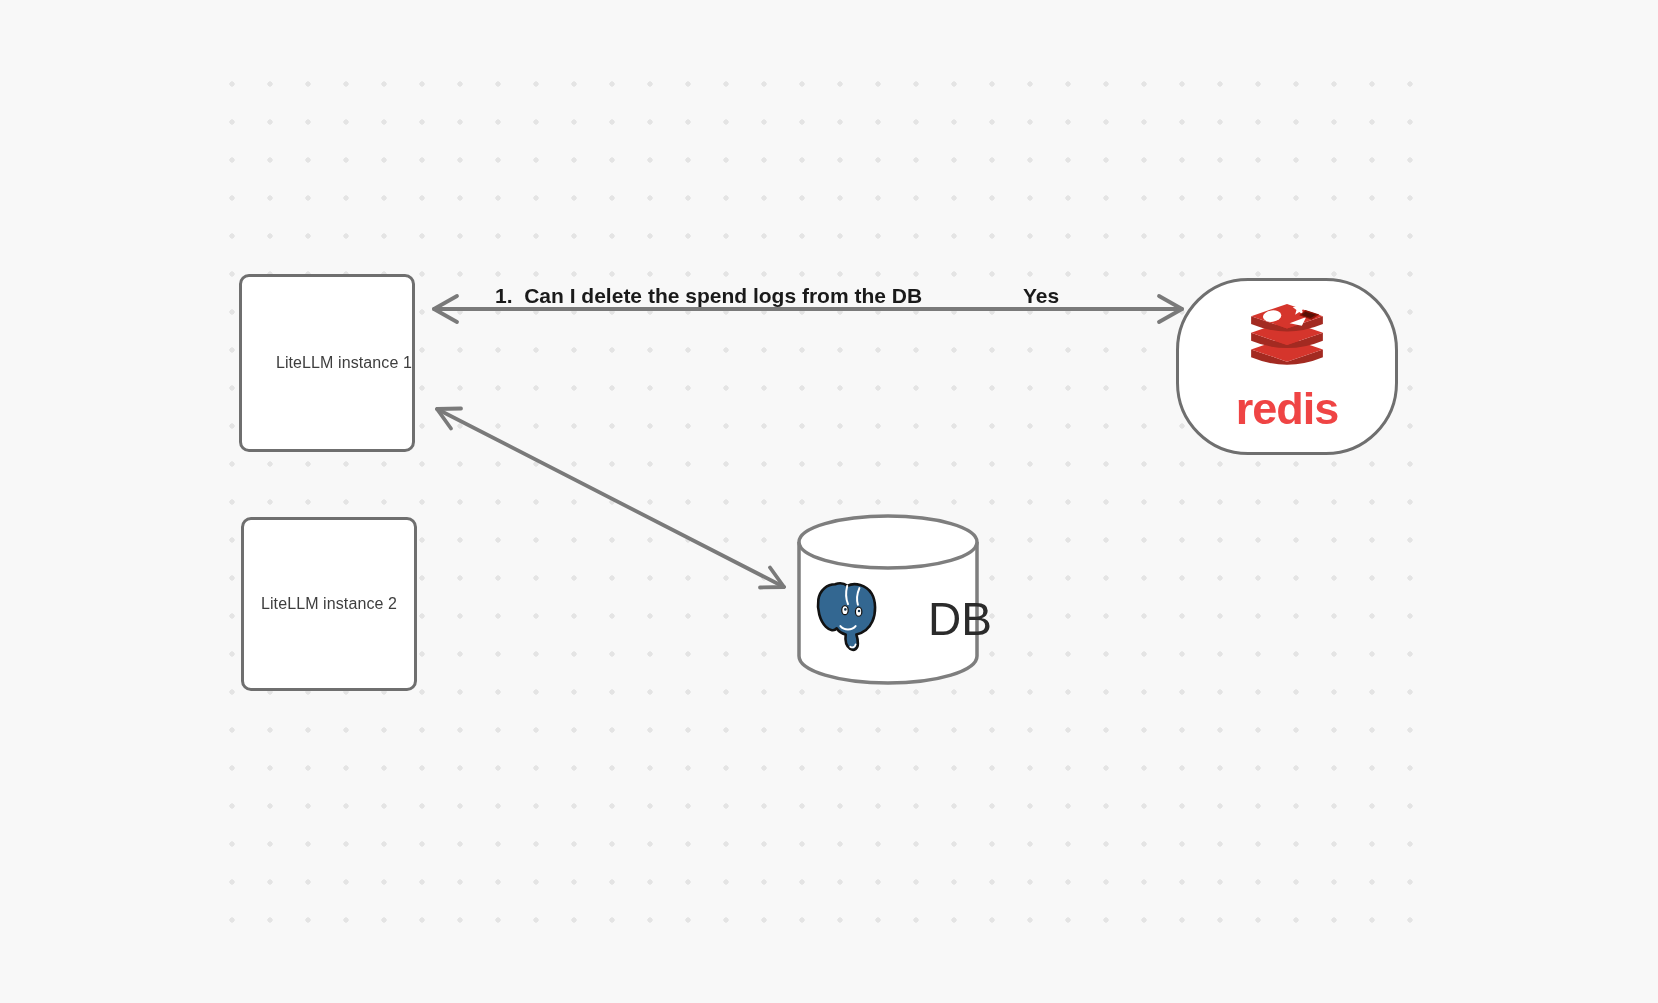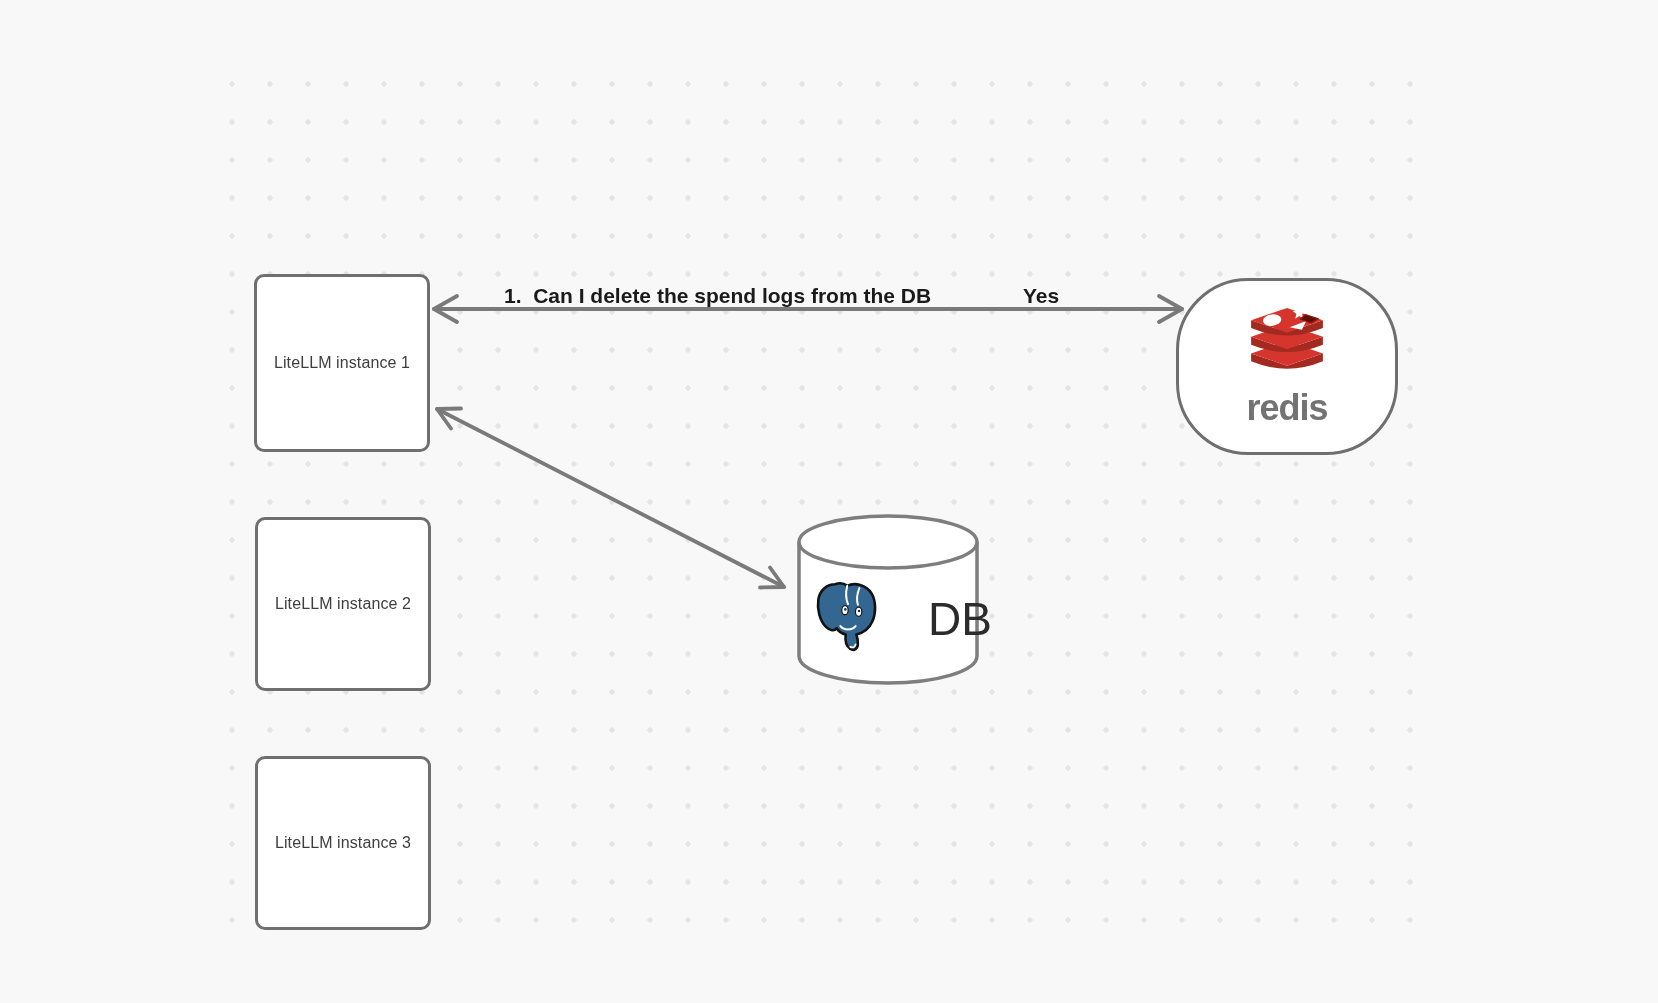--- a/index.html
+++ b/index.html
@@ -33,43 +33,43 @@
     display: flex;
     align-items: center;
     justify-content: center;
     box-sizing: border-box;
   }
   .rect-node .node-label {
     font-size: 16px;
     color: #3e3e3e;
     letter-spacing: 0.1px;
   }
-  #box1 { left: 254px; top: 274px; height: 178px; }
-  #box2 { left: 255px; top: 517px; height: 174px; }
+  #box1 { left: 239px; top: 274px; height: 178px; justify-content: flex-end; }
+  #box2 { left: 241px; top: 517px; height: 174px; }
   #box3 { left: 255px; top: 756px; height: 174px; }
 
   .redis-node {
     position: absolute;
     left: 1176px;
     top: 278px;
     width: 222px;
     height: 177px;
     background: #ffffff;
     border: 3.5px solid #6f6f6f;
     border-radius: 72px;
     box-sizing: border-box;
     display: flex;
     flex-direction: column;
     align-items: center;
     justify-content: center;
   }
   .redis-wordmark {
-    font-size: 36px;
+    font-size: 45px;
     font-weight: 700;
-    color: #737373;
+    color: #ef4444;
     letter-spacing: -1px;
     line-height: 1;
     margin-top: 6px;
   }
   .edges-layer {
     position: absolute;
     left: 0;
     top: 0;
     pointer-events: none;
   }
@@ -81,21 +81,21 @@
     stroke-linejoin: round;
   }
   .edge-label {
     position: absolute;
     font-size: 21px;
     font-weight: 700;
     color: #1a1a1a;
     white-space: pre;
     line-height: 1;
   }
-  #edge1-label { left: 495px; top: 285px; margin-left: 9px; }
+  #edge1-label { left: 495px; top: 285px; }
   #edge1-response { left: 1023px; top: 285px; }
   #edge2-label { left: 575px; top: 456px; }
 
   .cylinder-svg {
     position: absolute;
     left: 796px;
     top: 513px;
   }
   .pg-logo-svg {
     position: absolute;
@@ -118,23 +118,20 @@
 
 <div class="canvas">
 
   <div class="dot-grid"></div>
 
   <div class="rect-node" id="box1">
     <span class="node-label">LiteLLM instance 1</span>
   </div>
   <div class="rect-node" id="box2">
     <span class="node-label">LiteLLM instance 2</span>
-  </div>
-  <div class="rect-node" id="box3">
-    <span class="node-label">LiteLLM instance 3</span>
   </div>
 
   <svg class="cylinder-svg" width="184" height="175" viewBox="0 0 184 175">
     <path d="M3 29 L3 143 C3 158 43 170 92 170 C141 170 181 158 181 143 L181 29" fill="#ffffff" stroke="#7e7e7e" stroke-width="3.5"></path>
     <ellipse cx="92" cy="29" rx="89" ry="26" fill="#ffffff" stroke="#7e7e7e" stroke-width="3.5"></ellipse>
   </svg>
 
   <svg class="pg-logo-svg" width="76" height="78" viewBox="0 0 100 100">
     <path d="M33 7 C23 7 13 14 11 27 C9 40 13 55 21 63 C26 68 32 69 35 65
              C38 69 42 72 47 73 C46 80 47 88 53 92 C58 95 63 92 63 85

